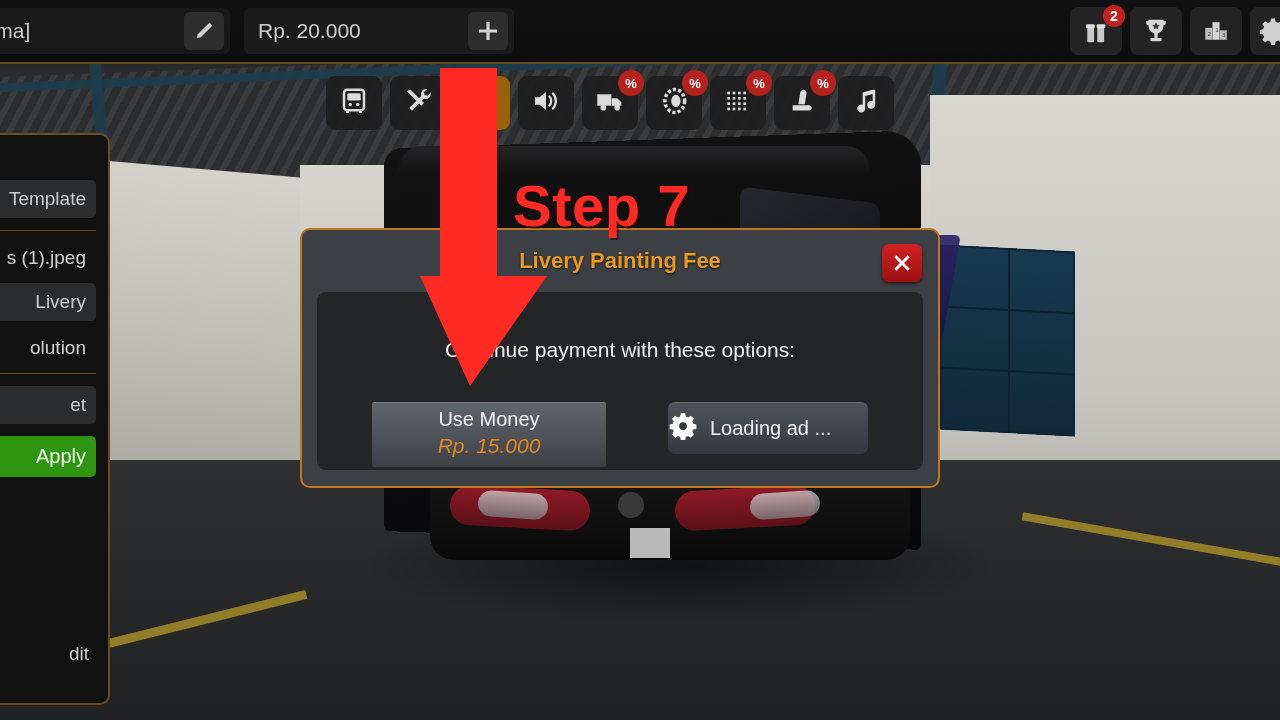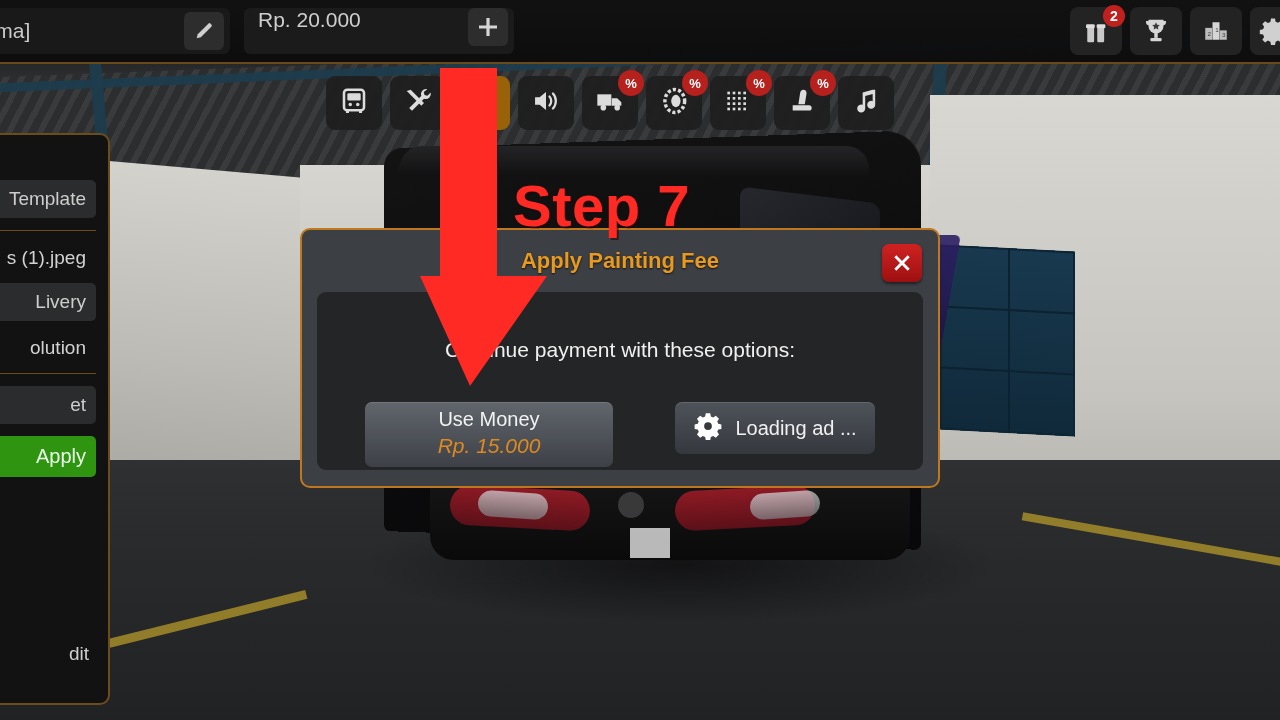--- a/index.html
+++ b/index.html
@@ -152,21 +152,21 @@
   }
   .name-text { color:#c9c9c9; font-size:21px; white-space:nowrap; }
   .sq-btn {
     width:40px; height:38px; background:#2d2d2e; border-radius:6px;
     display:flex; align-items:center; justify-content:center;
     flex: 0 0 auto;
   }
   .money-field {
     position:absolute; left:244px; top:8px; width:270px; height:46px;
     background:#1b1b1c; border-radius:6px;
-    display:flex; align-items:flex-start; justify-content:space-between;
+    display:flex; align-items:center; justify-content:space-between;
     padding: 0 6px 0 14px; box-sizing:border-box;
   }
   .money-text { color:#cfcfcf; font-size:21px; }
   .top-right {
     position:absolute; right:0; top:6px; height:50px; display:flex; align-items:center; gap:8px;
   }
   .top-icon-btn {
     position:relative; width:52px; height:48px; background:#232324; border-radius:8px;
     display:flex; align-items:center; justify-content:center;
   }
@@ -238,28 +238,28 @@
   .dialog-msg {
     text-align:center; color:#f0f0f0; font-size:21px;
     padding-top:46px;
   }
   .dialog-actions {
     position:absolute; left:0; right:0; top:110px;
     display:flex; justify-content:center; gap:62px;
   }
   .btn-money {
     width:220px; background:linear-gradient(180deg,#61666c,#3d4147);
-    border-radius:7px; padding:6px 14px 9px; text-align:center;
+    border-radius:2px; padding:6px 7px 9px; text-align:center;
     box-shadow: inset 0 1px 0 rgba(255,255,255,.12);
   }
   .btn-money-top { color:#f2f2f2; font-size:20px; }
   .btn-money-sub { color:#e08a1d; font-size:21px; margin-top:3px;font-style:italic; }
   .btn-ad {
     width:200px; height:52px; background:linear-gradient(180deg,#4e535a,#35393e);
-    border-radius:7px; display:flex; align-items:center; justify-content:center; gap:12px;
+    border-radius:7px; display:flex; align-items:center; justify-content:flex-start; gap:12px;
     box-shadow: inset 0 1px 0 rgba(255,255,255,.12);
   }
   .btn-ad-label { color:#f0f0f0; font-size:20px; }
 
   
   .step-label {
     position:absolute; left:513px; top:172px;
     color:#ff2a24; font-size:58px; font-weight:bold;
     text-shadow: 2px 2px 0 rgba(40,0,0,.55);
     letter-spacing: 0.5px;
@@ -492,21 +492,21 @@
     <div class="lp-label">s (1).jpeg</div>
     <div class="lp-btn">Livery</div>
     <div class="lp-label">olution</div>
     <div class="lp-sep"></div>
     <div class="lp-btn">et</div>
     <div class="lp-apply">Apply</div>
     <div class="lp-bottom">dit</div>
   </div>
 
   <div class="dialog">
-    <div class="dialog-title">Apply Painting Fee</div>
+    <div class="dialog-title">Livery Painting Fee</div>
 
     <div class="dialog-close">
       <svg width="22" height="22" viewBox="0 0 24 24">
         <path d="M5.8 3.6L12 9.8l6.2-6.2 2.2 2.2L14.2 12l6.2 6.2-2.2 2.2L12 14.2l-6.2 6.2-2.2-2.2L9.8 12 3.6 5.8z" fill="#ffffff"></path>
       </svg>
     </div>
 
     <div class="dialog-body">
       <div class="dialog-msg">Continue payment with these options:</div>
 

